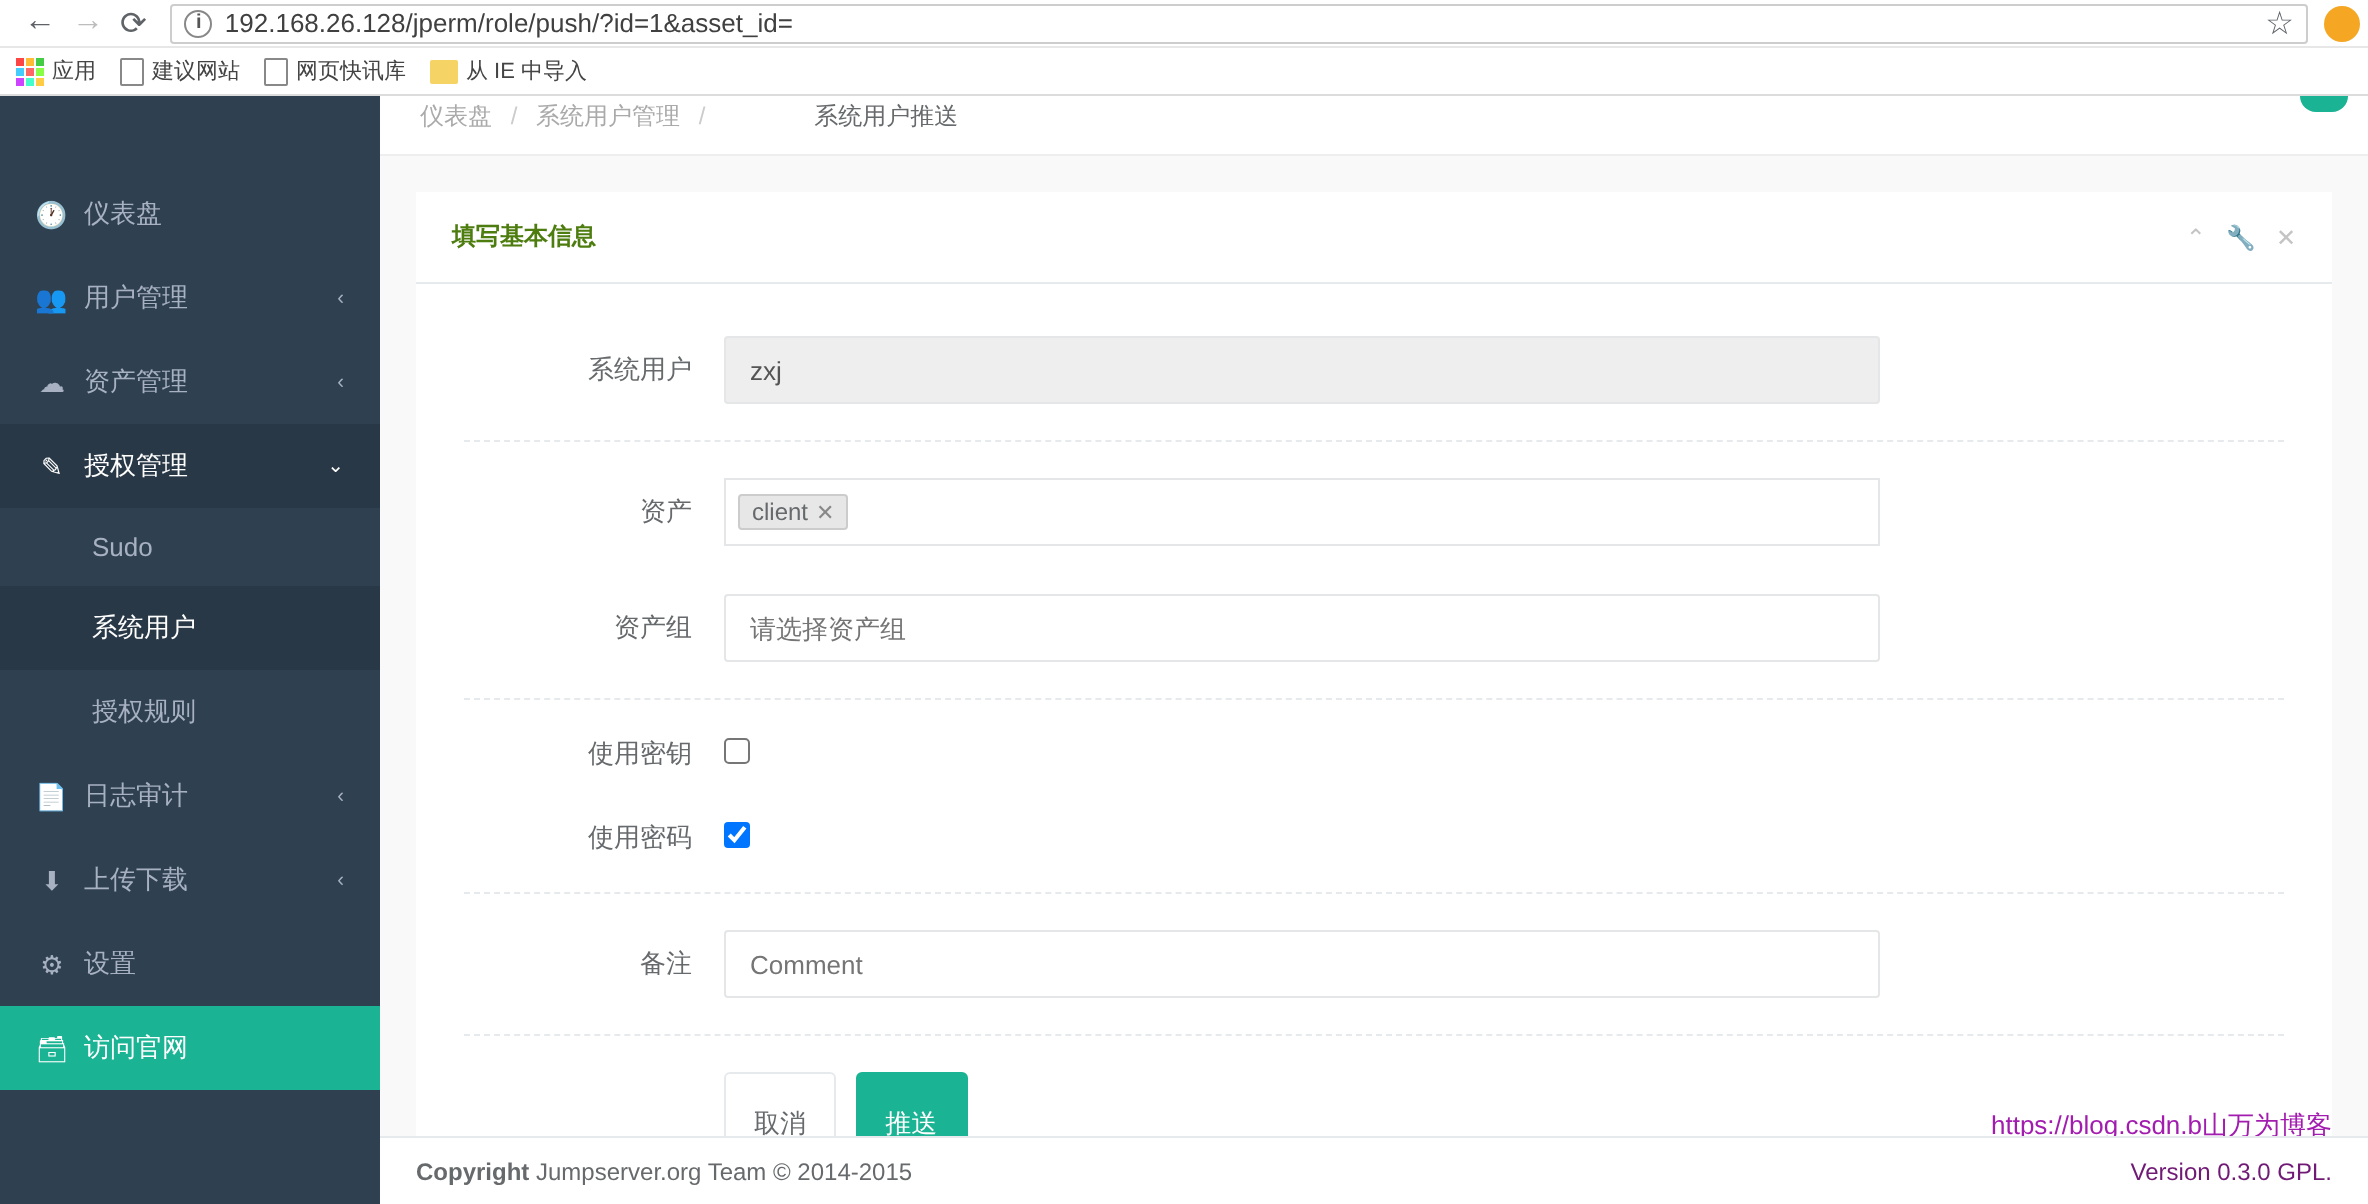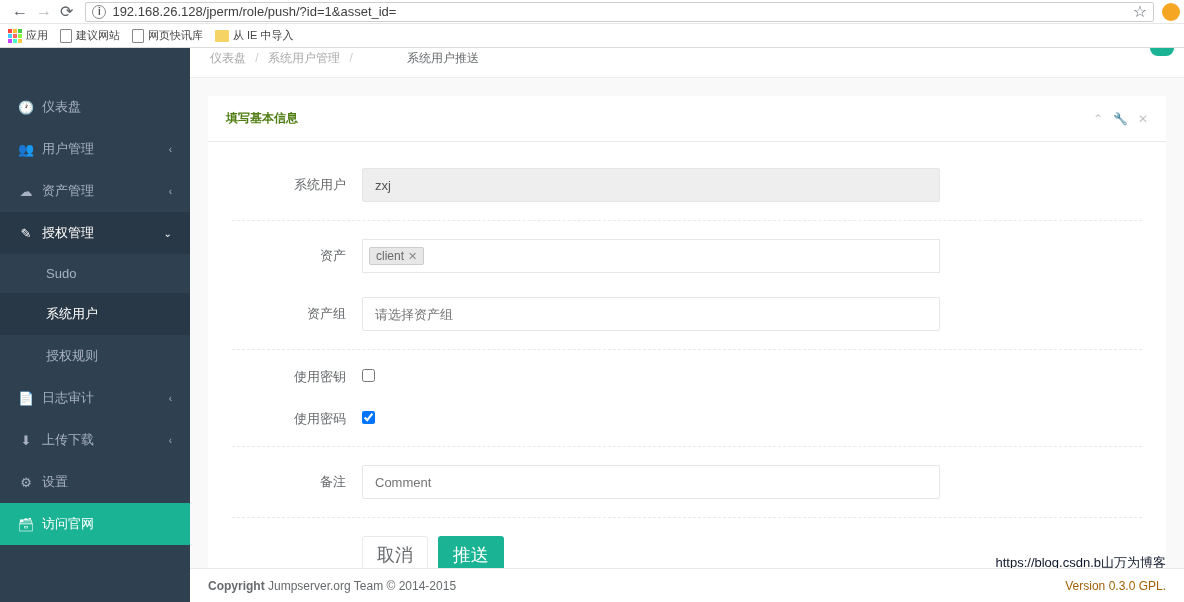--- a/index.html
+++ b/index.html
@@ -63,28 +63,28 @@
 .form-row { display:flex; align-items:center; padding:12px 0; }
 .form-row.dashed { border-bottom:1px dashed #e7eaec; padding-bottom:18px; margin-bottom:6px; }
 .form-row label { width:130px; text-align:right; padding-right:16px; font-size:13px; color:#676a6c; }
 .form-row .ctrl { width:578px; }
 .form-control { width:100%; height:34px; border:1px solid #e5e6e7; border-radius:2px; padding:6px 12px; font-size:13px; background:#fff; color:#555; }
 .form-control[readonly] { background:#eee; }
 .tag-input { display:flex; align-items:center; gap:4px; min-height:34px; border:1px solid #e5e6e7; padding:4px 6px; }
 .tag { background:#e7e7e7; border:1px solid #ccc; border-radius:2px; padding:1px 6px; font-size:12px; display:inline-flex; align-items:center; gap:4px; }
 .tag .x { color:#888; cursor:pointer; font-size:11px; }
 .checkbox-row { min-height: 34px; }
-.btn { display:inline-block; padding:6px 14px; border-radius:3px; font-size:18px; border:1px solid transparent; cursor:pointer; margin-right:6px; }
+.btn { display:inline-block; padding:16px 14px; border-radius:3px; font-size:13px; border:1px solid transparent; cursor:pointer; margin-right:6px; }
 .btn-default { background:#fff; border-color:#e7eaec; color:#676a6c; }
 .btn-primary { background:#1ab394; color:#fff; }
 
 .footer { position:absolute; bottom:0; left:0; right:0; height:34px; background:#fff; border-top:1px solid #e7eaec; display:flex; align-items:center; padding:0 18px; font-size:12px; }
 .footer strong { font-weight:bold; color:#676a6c; }
-.footer .ver { margin-left:auto; color:#a16207; }
-.watermark { position:absolute; right:18px; bottom:30px; color:#0f172a; font-size:13px; }
+.footer .ver { margin-left:auto; color:#701a75; }
+.watermark { position:absolute; right:18px; bottom:30px; color:#a21caf; font-size:13px; }
 </style>
 </head>
 <body>
 
 <div class="browser-bar">
   <div class="nav-icons">
     <span class="nav-icon">←</span>
     <span class="nav-icon disabled">→</span>
     <span class="nav-icon">⟳</span>
   </div>

